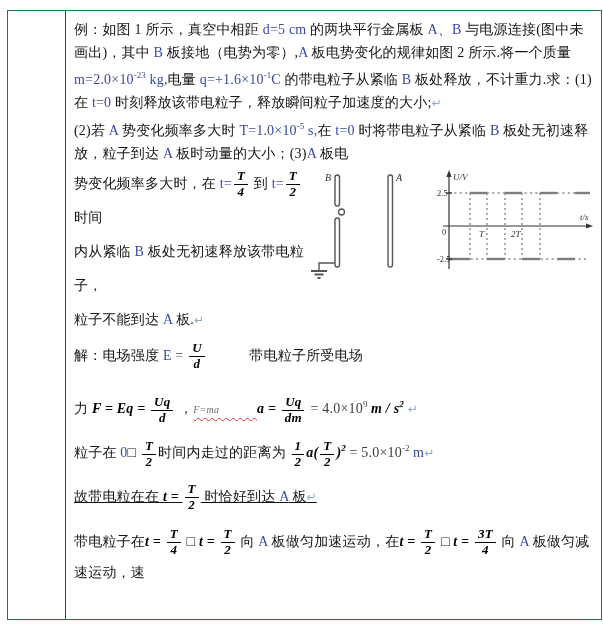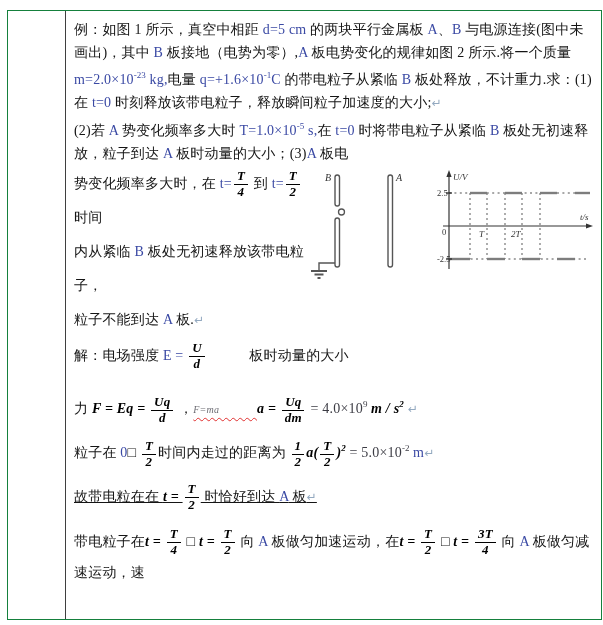--- a/index.html
+++ b/index.html
@@ -112,21 +112,21 @@
           <text x="0" y="93" font-size="8.5" fill="#333">-2.5</text>
           <text x="42" y="68" font-size="9" font-style="italic" fill="#333">T</text>
           <text x="74" y="68" font-size="9" font-style="italic" fill="#333">2T</text>
         </svg>
       </div>
     </div>
 
     <div class="para p3"><span>解：电场强度 </span><span class="v">E = </span><span class="frac ">
           <span class="fn">U</span>
           <span class="fd">d</span>
-        </span><span>　　　板时动量的大小</span></div>
+        </span><span>　　　带电粒子所受电场</span></div>
     <div class="para p4"><span>力 </span><span class="fb">F = Eq = </span><span class="frac ">
           <span class="fn">Uq</span>
           <span class="fd">d</span>
         </span><span> ，</span><span class="wavy">F=ma&nbsp;&nbsp;&nbsp;&nbsp;&nbsp;&nbsp;&nbsp;&nbsp;&nbsp;&nbsp;&nbsp;&nbsp;&nbsp;&nbsp;</span><span class="fb">a = </span><span class="frac ">
           <span class="fn">Uq</span>
           <span class="fd">dm</span>
         </span><span class="num"> = 4.0×10</span><span class="num sup">9</span><span class="num"> </span><span class="fb">m / s</span><span class="fb sup">2</span><span class="pil"> ↵</span></div>
     <div class="para p5"><span>粒子在 </span><span class="v">0</span><span>□ </span><span class="frac ">
           <span class="fn">T</span>
           <span class="fd">2</span>

